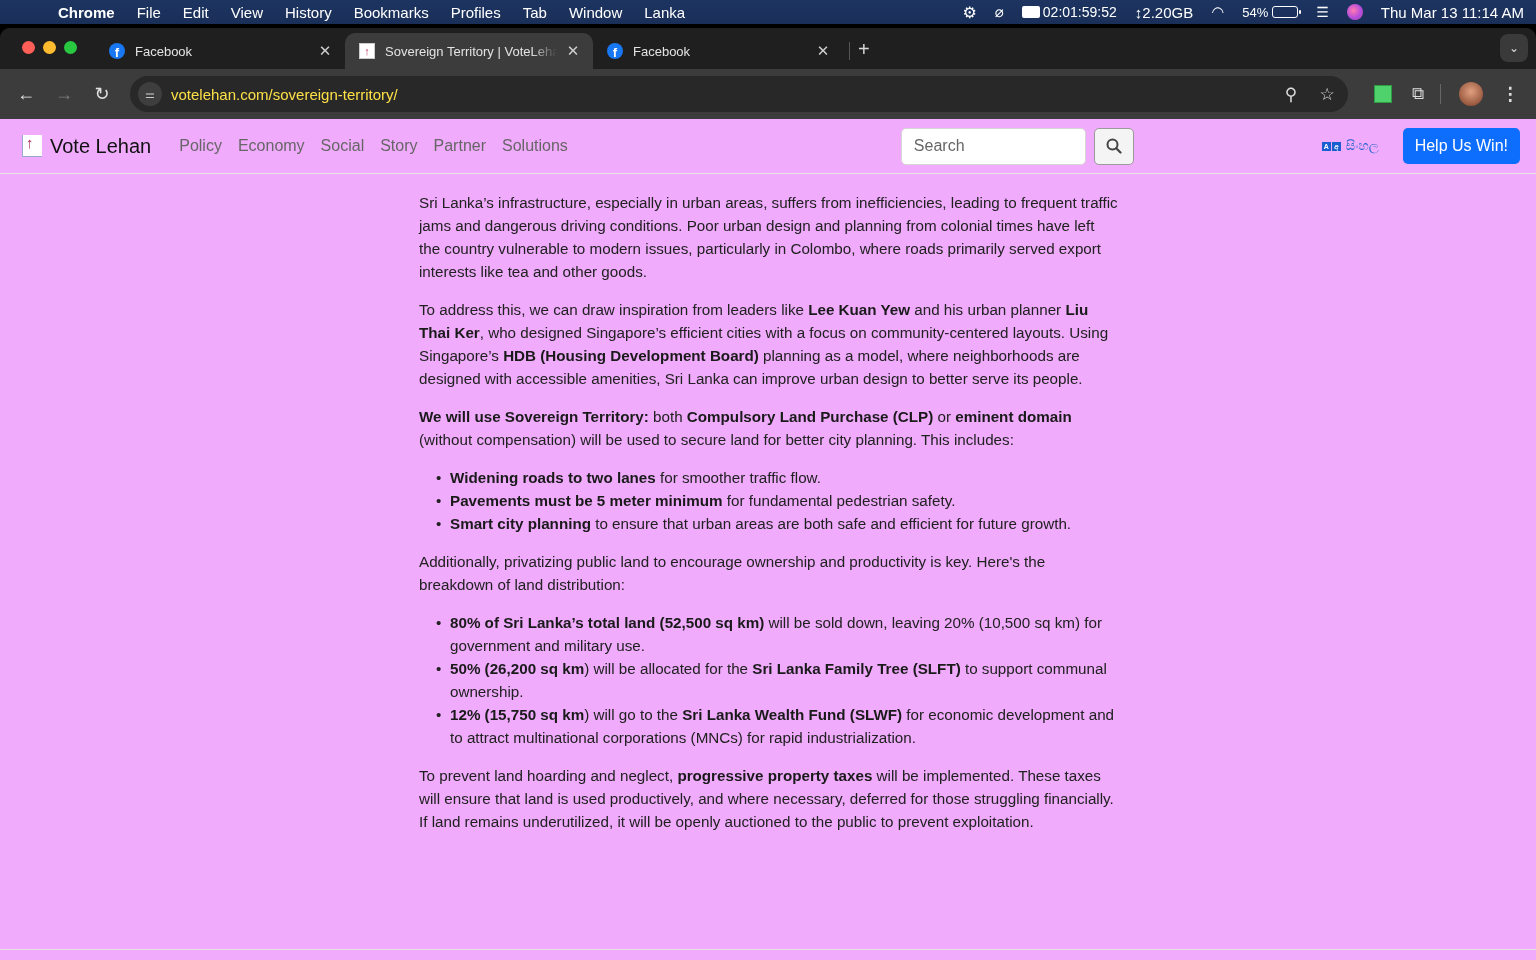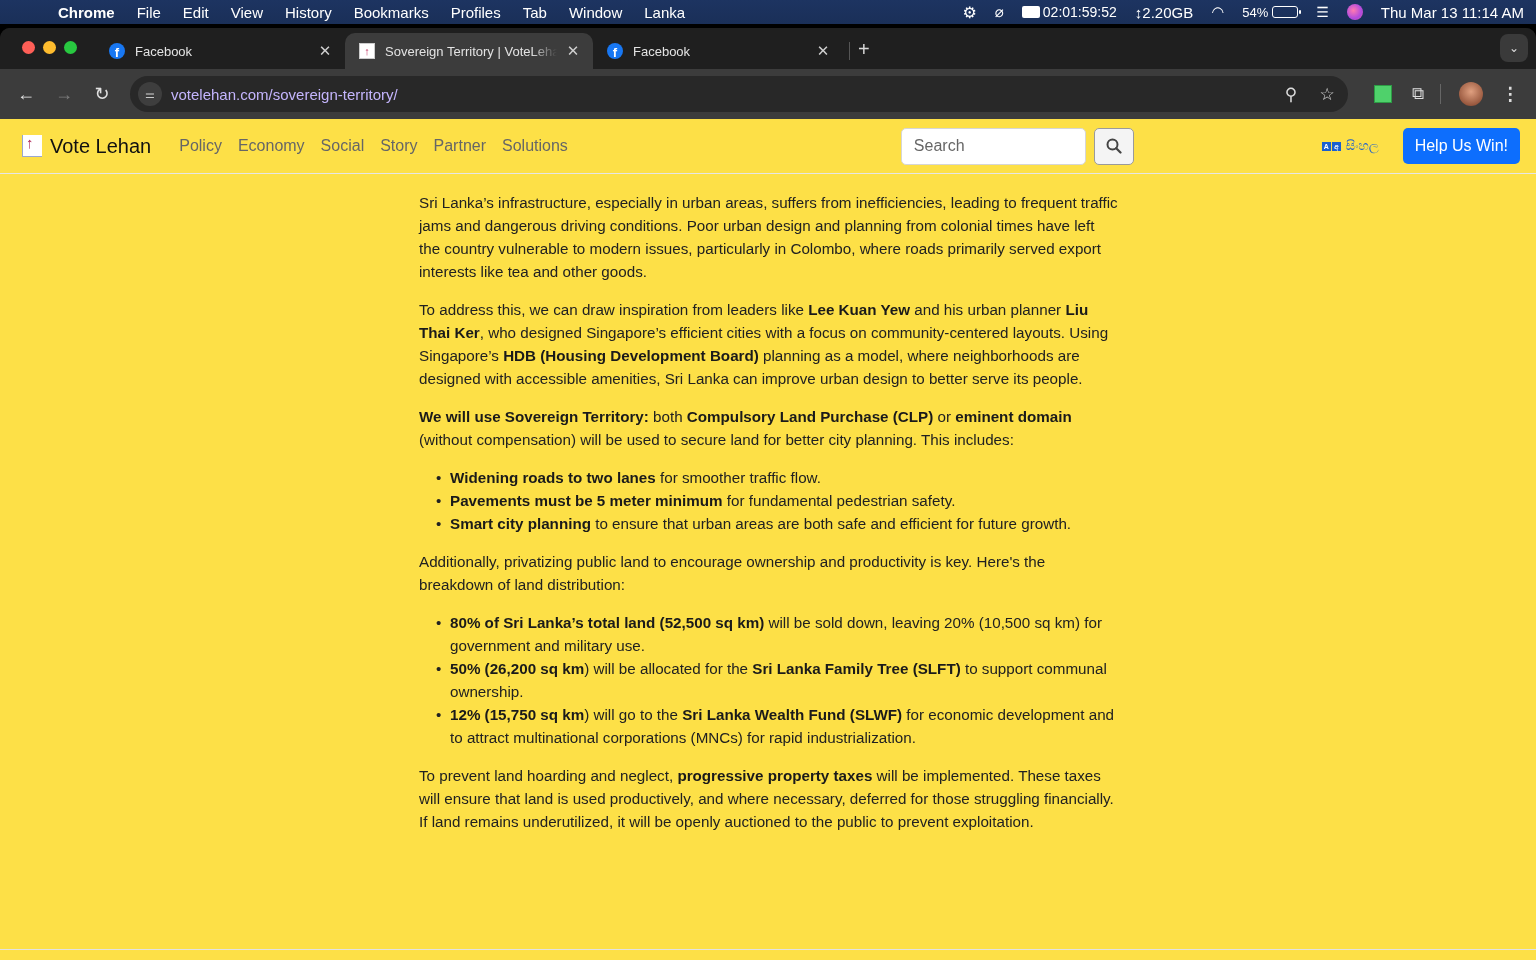--- a/index.html
+++ b/index.html
@@ -37,30 +37,30 @@
   .tab .tab-close { color: #d0d0d0; font-size: 15px; margin-left: 8px; width: 16px; text-align: center; }
   .tab-sep { width: 1px; height: 18px; background: #555; margin: 0 8px 9px 6px; }
   .new-tab { color: #d8d8d8; font-size: 20px; margin-bottom: 8px; }
   .tab-search { position: absolute; right: 8px; top: 6px; width: 28px; height: 28px; border-radius: 8px; background: #3a3a3a; color: #ddd; display: flex; align-items: center; justify-content: center; font-size: 12px; }
 
   .toolbar { height: 50px; background: #3c3c3c; display: flex; align-items: center; padding: 0 12px 0 14px; }
   .nav-btn { width: 24px; height: 24px; color: #e0e0e0; display: flex; align-items: center; justify-content: center; font-size: 18px; margin-right: 14px; }
   .nav-btn.disabled { color: #7d7d7d; }
   .omnibox { flex: 1; height: 36px; background: #282828; border-radius: 18px; display: flex; align-items: center; padding: 0 12px 0 8px; margin-left: 2px; margin-right: 26px; max-width: 1218px; }
   .site-info { width: 24px; height: 24px; border-radius: 50%; background: #3e3e3e; color: #ccc; font-size: 11px; display: flex; align-items: center; justify-content: center; margin-right: 9px; }
-  .url { color: #c4b5fd; font-size: 15px; flex: 1; }
+  .url { color: #fde047; font-size: 15px; flex: 1; }
   .omni-icon { color: #ddd; font-size: 17px; margin-left: 18px; width: 18px; text-align: center; }
   .ext-green { width: 18px; height: 18px; background: #4fd16b; border: 1px solid #2d9c45; margin-right: 20px; }
   .ext-puzzle { color: #ddd; font-size: 17px; margin-right: 16px; }
   .tb-sep { width: 1px; height: 20px; background: #666; margin-right: 18px; }
   .profile-avatar { width: 24px; height: 24px; border-radius: 50%; background: radial-gradient(circle at 50% 40%, #e0a080, #9a5a40 70%, #6b3b2a); margin-right: 18px; }
   .kebab { color: #ddd; font-size: 18px; font-weight: bold; }
 
   
-  .page { position: absolute; left: 0; top: 91px; width: 1536px; height: 841px; background: #fde047; overflow: hidden; }
+  .page { position: absolute; left: 0; top: 91px; width: 1536px; height: 841px; background: #f0abfc; overflow: hidden; }
   .site-nav { height: 55px; display: flex; align-items: center; padding: 0 16px 0 22px; border-bottom: 1px solid #e6e6e6; }
   .brand { display: flex; align-items: center; margin-right: 28px; }
   .brand-logo { width: 20px; height: 22px; background: #fff; border-left: 1px solid #9aa8d0; border-bottom: 1px solid #9aa8d0; position: relative; margin-right: 8px; }
   .brand-logo::after { content: "↑"; position: absolute; left: 3px; top: -1px; font-size: 15px; color: #b02a5a; }
   .brand-name { font-size: 20px; color: #111; }
   .nav-link { font-size: 16px; color: #666; margin-right: 16px; }
   .search-wrap { margin-left: auto; display: flex; align-items: center; }
   .search-input { width: 185px; height: 37px; border: 1px solid #d6d6d6; border-radius: 5px; background: #fff; padding: 0 12px; font-size: 16px; color: #555; font-family: "Liberation Sans", sans-serif; }
   .search-input::placeholder { color: #666; }
   .search-btn { width: 40px; height: 37px; margin-left: 8px; border: 1px solid #9a9a9a; border-radius: 5px; background: #f4f4f4; display: flex; align-items: center; justify-content: center; color: #444; font-size: 16px; }

